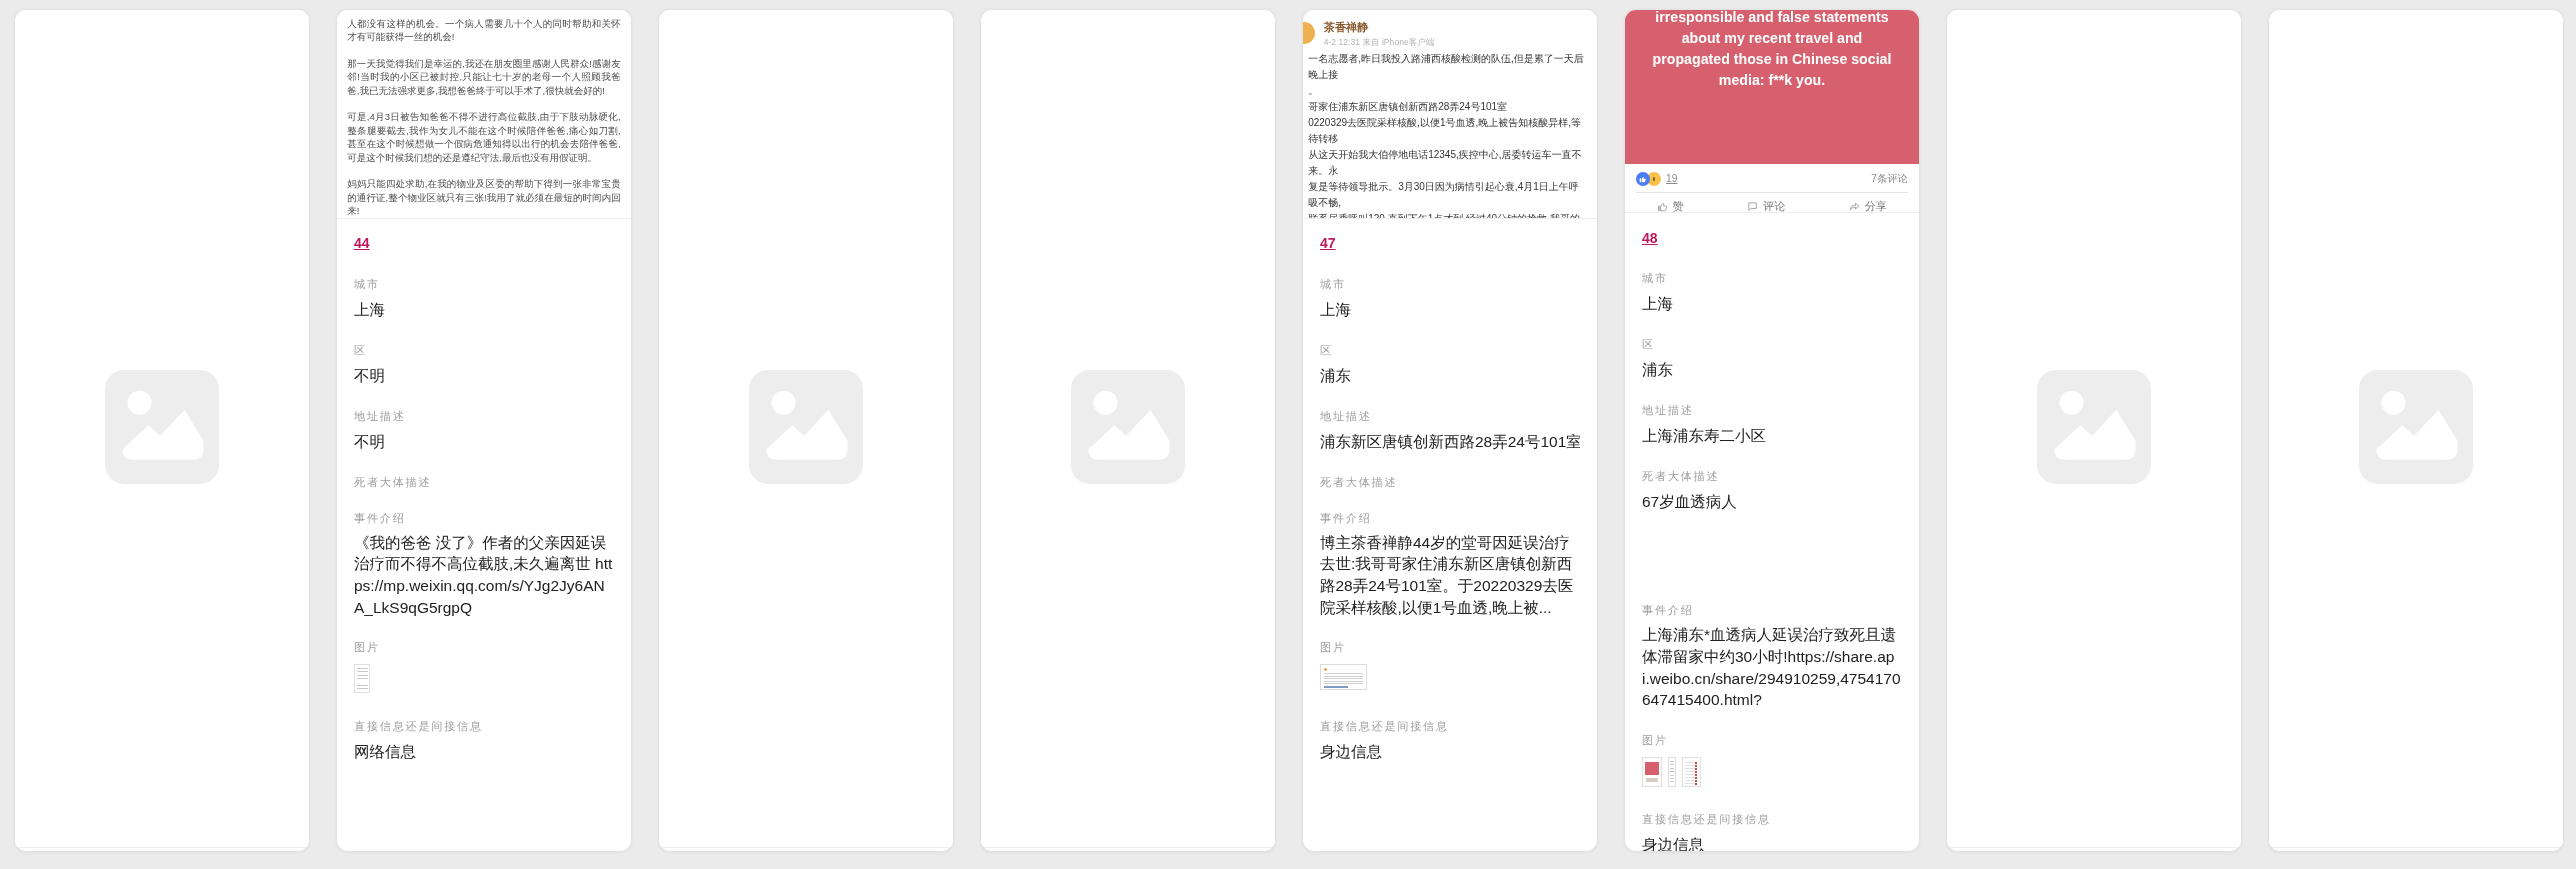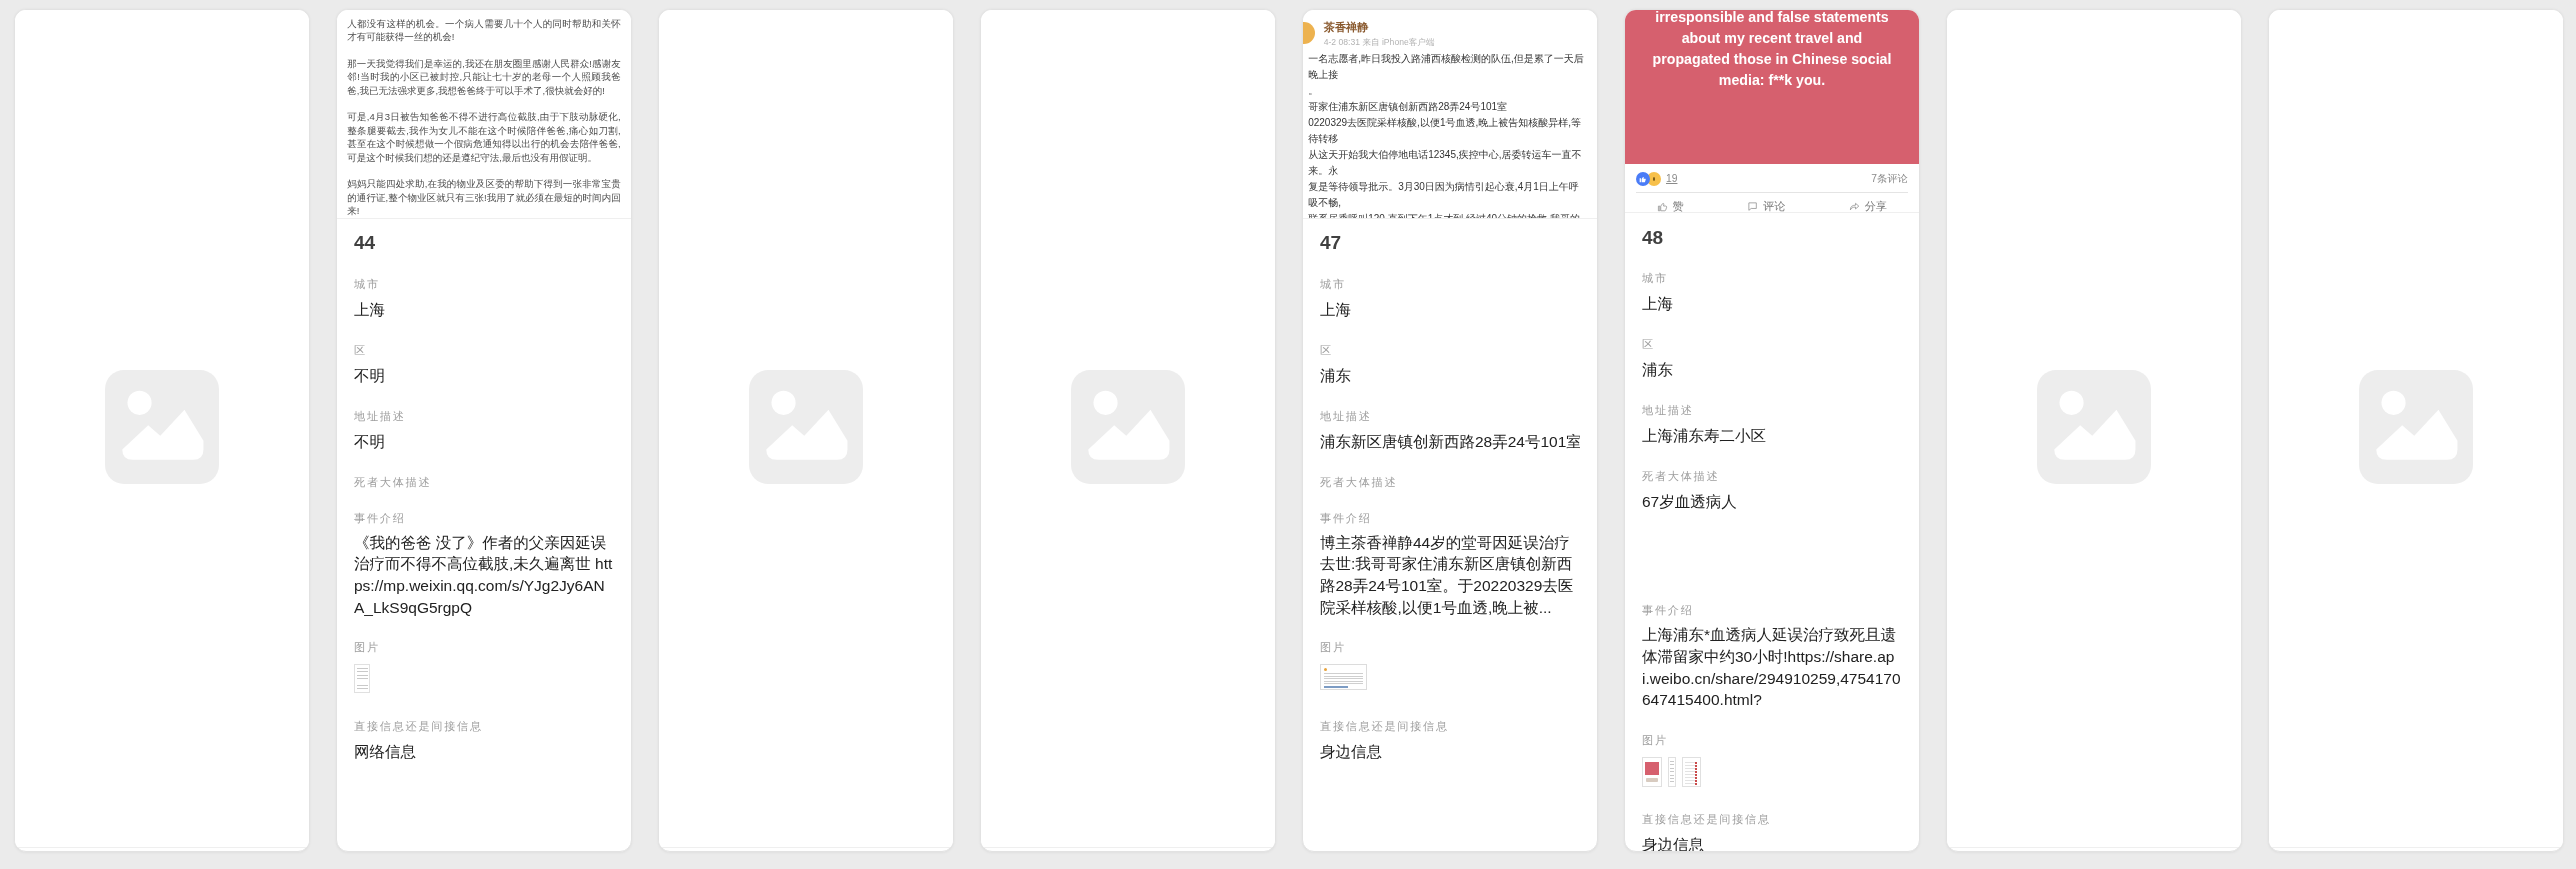--- a/index.html
+++ b/index.html
@@ -73,21 +73,21 @@
   .fb-count { margin-left: 5.2px; color:#8a8a8a;text-decoration:underline; }
   .fb-comments { margin-left: auto; color:#8a8a8a; }
   .fb-divider { border-top: 0.9px solid #e4e4e4; margin: 0 11.2px; }
   .fb-actions { display:flex; justify-content:space-around; padding-top: 6px; color:#7c7c7c; font-size:11.2px; }
   .fb-action { display:flex; align-items:center; gap:4.3px; }
   .fb-action svg { stroke:#8a8a8a; fill:none; stroke-width:1.6; }
   
   .ph-icon { width:114px; height:114px; }
   
   .card-body { padding: 5.2px 17px 0; flex: 1; }
-  .num { margin-top: 8.6px; font-size: 19px; line-height: 22.4px; font-weight: 700; color: #404040; }
+  .num { margin-top: 8.6px; font-size: 14px; line-height: 22.4px; font-weight: 700; color: #be185d; text-decoration: underline; }
   .field { margin-top: 23px; }
   .label { font-size: 11.2px; line-height: 13px; color: #9e9e9e; letter-spacing: 1.7px; }
   .value { margin-top: 7px; font-size: 15.5px; line-height: 23px; color: #212121; }
   .value-oneline { white-space: nowrap; overflow: hidden; }
   .value-tall { min-height: 91px; }
   .value-event { line-height: 21.6px; min-height: 86px; word-break: break-all; }
   .thumbs { margin-top: 10.3px; height: 33px; display: flex; gap: 6px; align-items: flex-start; }
   .thumb { cursor: pointer; }
   .t-doc { width: 16.4px; height: 29px; background: #fff; border: 0.9px solid #e0e0e0; }
   .t-lines { margin: 2.6px 1.7px; height: 22.4px; background: repeating-linear-gradient(#c9c9c9 0 0.9px, transparent 0.9px 3.4px); }
@@ -217,21 +217,21 @@
       
       
     </div>
   </article>
 
   <article class="card">
     <div class="media">
       <div class="wb">
         <span class="wb-avatar"></span>
         <div class="wb-name">茶香禅静</div>
-        <div class="wb-meta">4-2 08:31 来自 iPhone客户端</div>
+        <div class="wb-meta">4-2 12:31 来自 iPhone客户端</div>
         <div class="wb-body">一名志愿者,昨日我投入路浦西核酸检测的队伍,但是累了一天后晚上接
 。
 哥家住浦东新区唐镇创新西路28弄24号101室
 0220329去医院采样核酸,以便1号血透,晚上被告知核酸异样,等待转移
 从这天开始我大伯停地电话12345,疾控中心,居委转运车一直不来。永
 复是等待领导批示。3月30日因为病情引起心衰,4月1日上午呼吸不畅,
 联系居委呼叫120,直到下午1点才到,经过40分钟的抢救,我哥的生命
 在44岁。我大伯和我大伯母70多岁老来丧子,对于整个事情我不做评价,
 恳求相关部门能帮忙处理好后续问题,并做好两位老人的心理疏导,给予
 合十][合十][合十][合十]</div>

